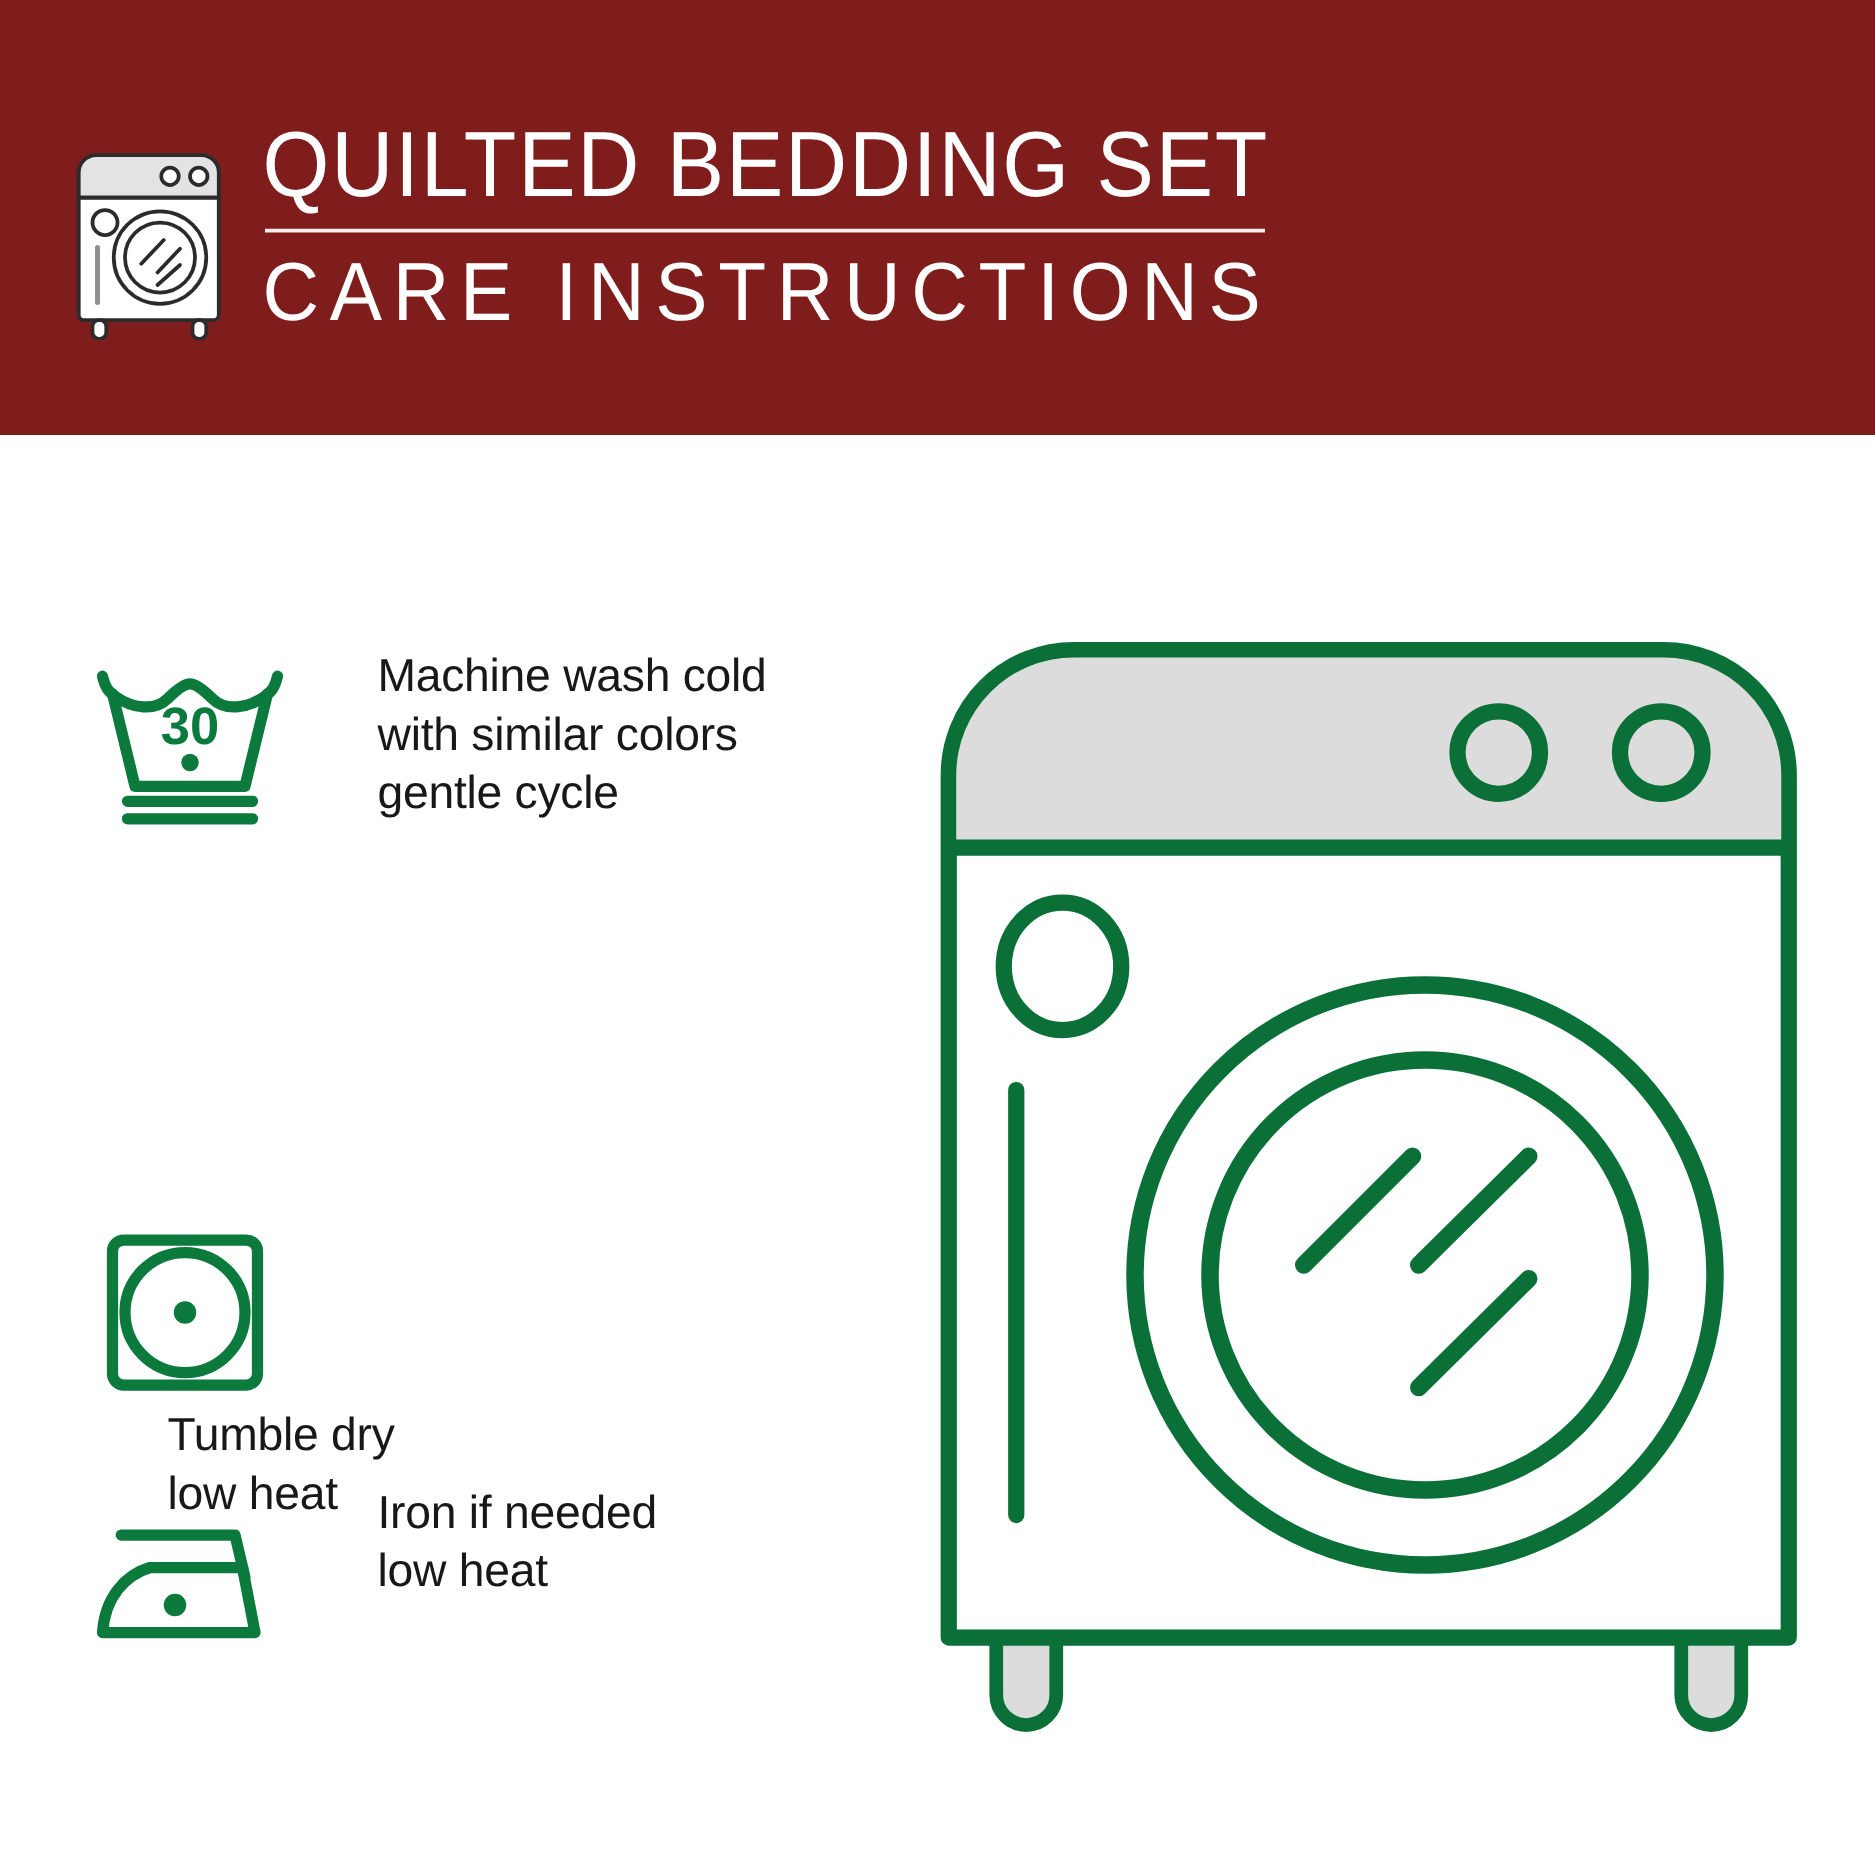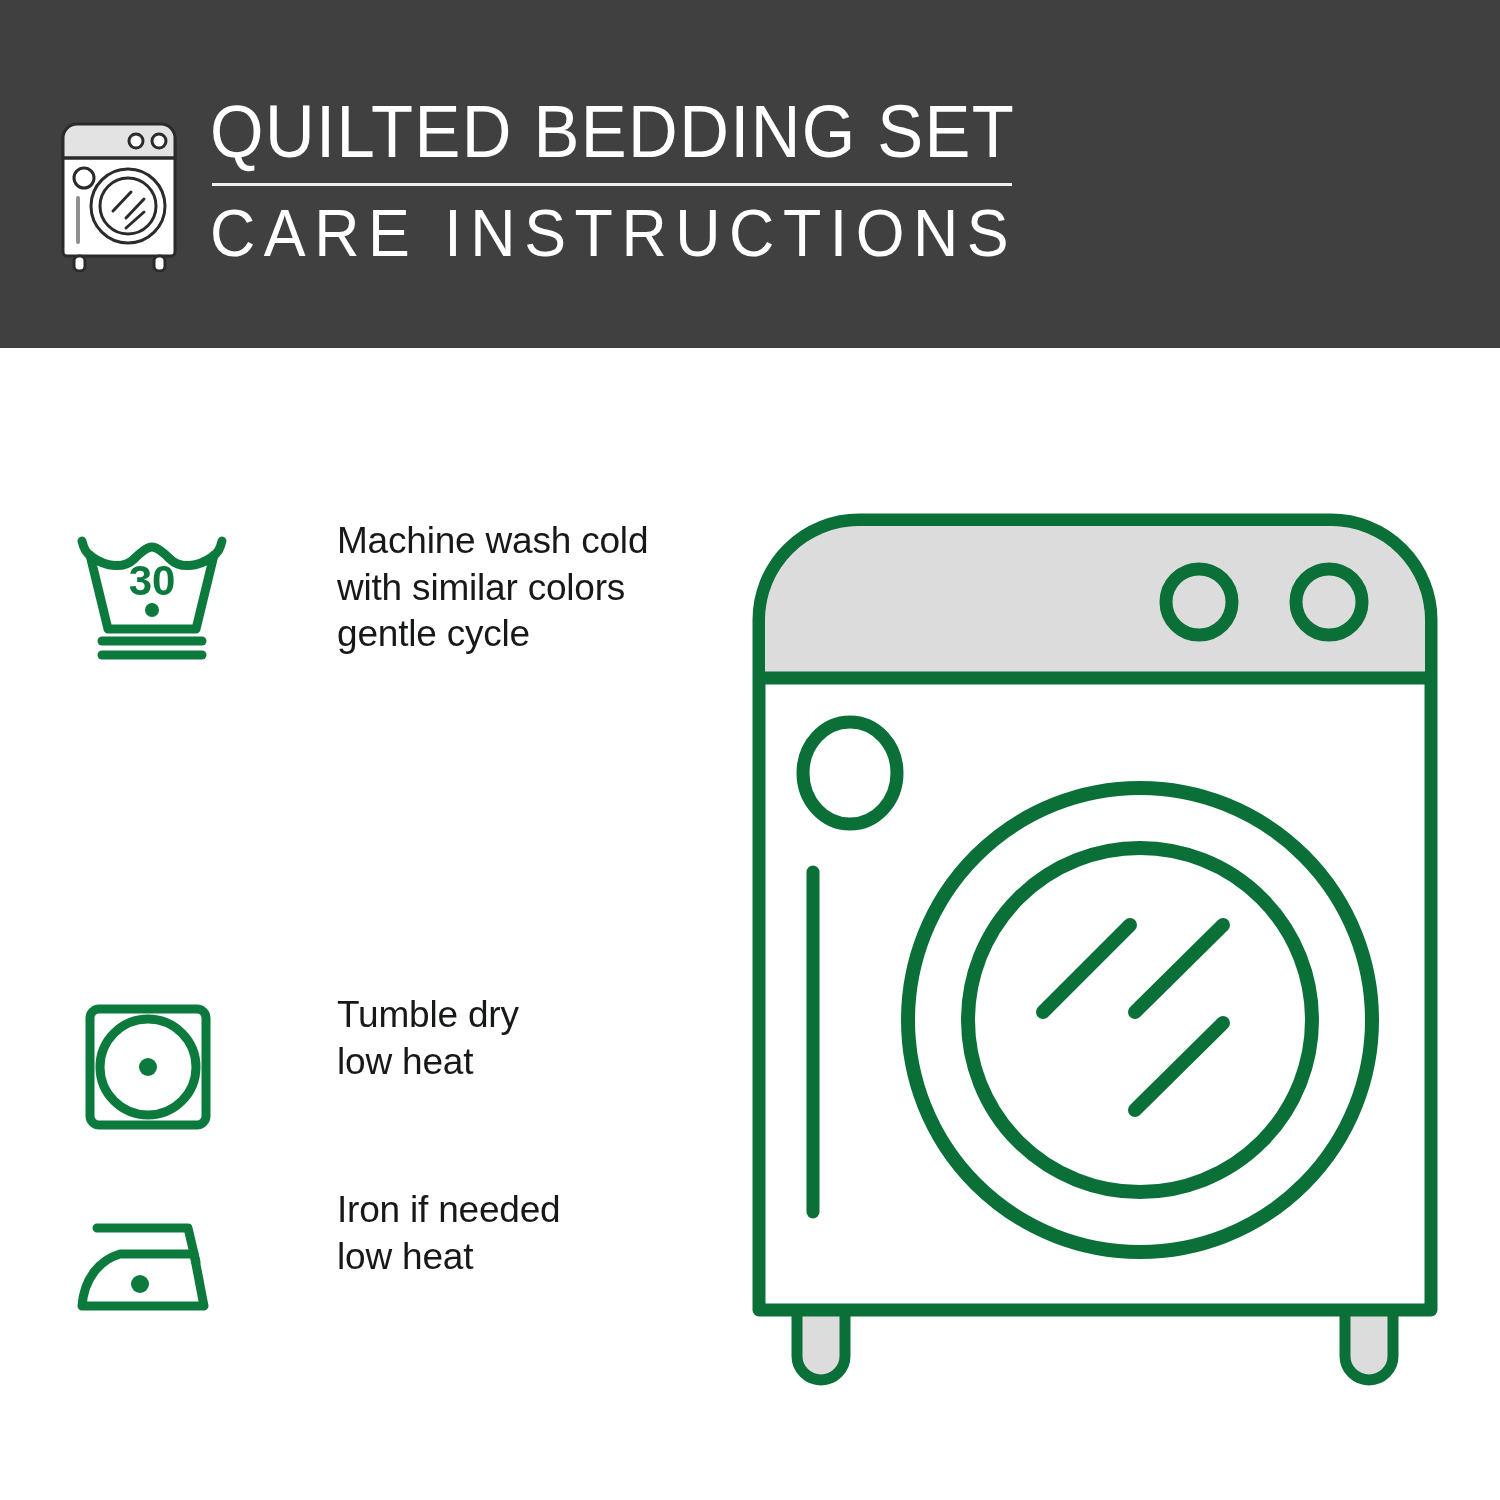--- a/index.html
+++ b/index.html
@@ -15,21 +15,21 @@
     position: relative;
   }
 
   
   .header-band {
     position: absolute;
     left: 0;
     top: 0;
     width: 1500px;
     height: 348px;
-    background: #404040;
+    background: #7f1d1d;
     box-sizing: border-box;
   }
   .header-inner {
     position: absolute;
     left: 56px;
     top: 96px;
     display: flex;
     align-items: flex-start;
   }
   .header-machine-icon {
@@ -81,33 +81,33 @@
   }
   .care-row {
     position: absolute;
     left: 72px;
     display: flex;
     align-items: flex-start;
     width: 640px;
   }
   .care-row-0 { top: 170px; }
   .care-row-1 { top: 390px; }
-  .care-row-2 { top: 644px; }
+  .care-row-2 { top: 627px; flex-direction: column; }
   .care-row-3 { top: 839px; }
 
   .care-symbol {
     flex: 0 0 auto;
     width: 168px;
     height: 150px;
     display: flex;
     align-items: center;
     justify-content: flex-start;
   }
   .care-label {
-    margin-left: 97px;
+    margin-left: 62px;
     color: #17181a;
     font-size: 37px;
     line-height: 1.26;
     font-weight: 500;
     letter-spacing: -0.2px;
     white-space: pre-line;
   }
 
   
   .machine-wrap {

